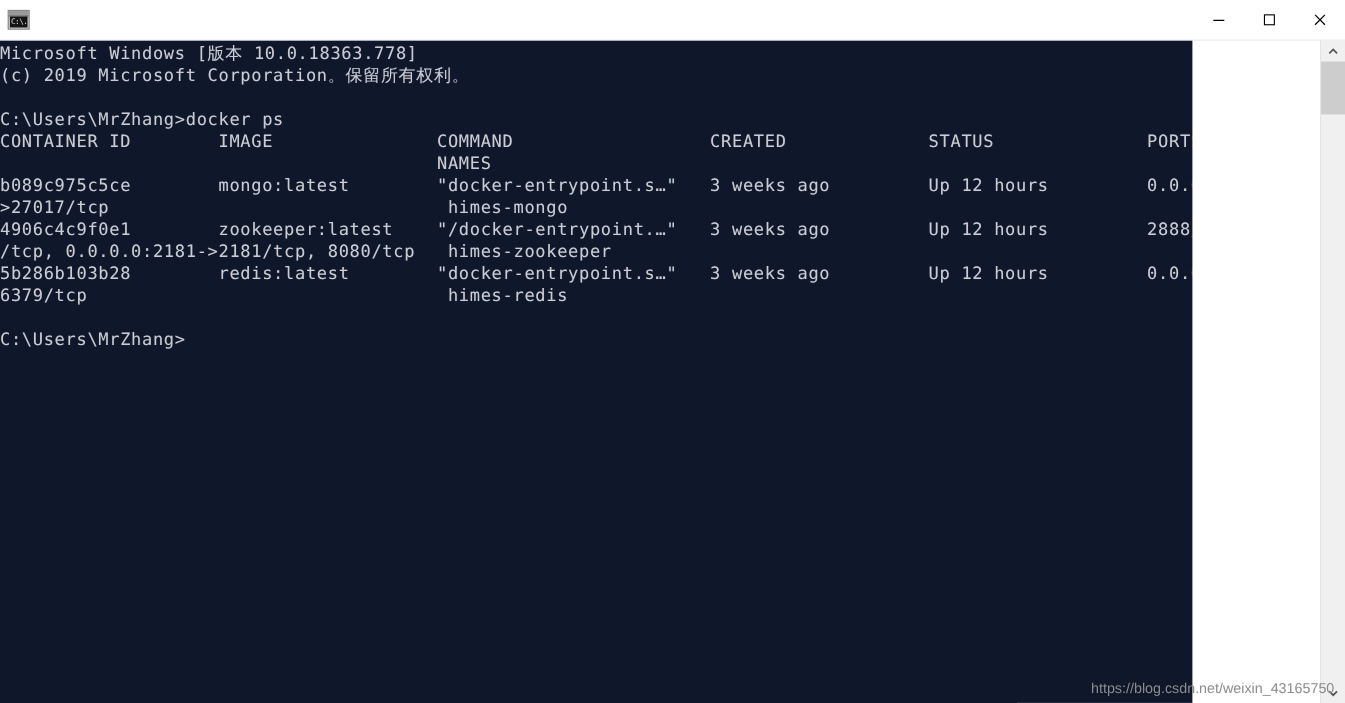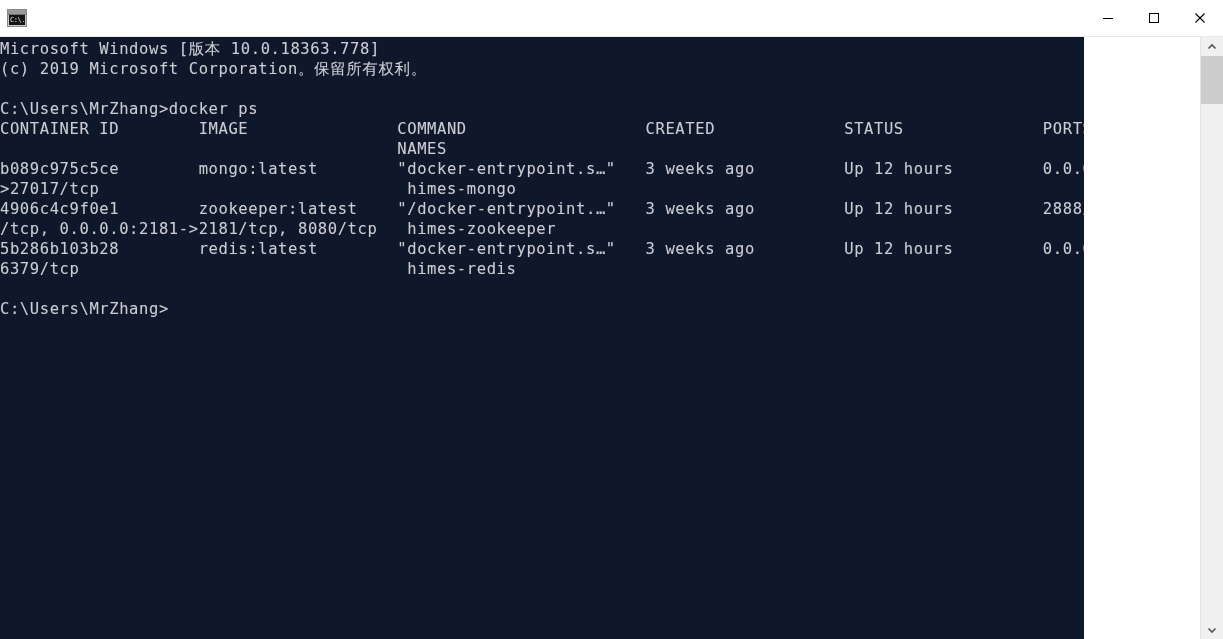--- a/index.html
+++ b/index.html
@@ -215,20 +215,21 @@
 b089c975c5ce        mongo:latest        "docker-entrypoint.s…"   3 weeks ago         Up 12 hours         0.0.0.0:27017-
 &gt;27017/tcp                               himes-mongo
 4906c4c9f0e1        zookeeper:latest    "/docker-entrypoint.…"   3 weeks ago         Up 12 hours         2888/tcp, 3888
 /tcp, 0.0.0.0:2181-&gt;2181/tcp, 8080/tcp   himes-zookeeper
 5b286b103b28        redis:latest        "docker-entrypoint.s…"   3 weeks ago         Up 12 hours         0.0.0.0:6379-&gt;
 6379/tcp                                 himes-redis
 
 C:\Users\MrZhang&gt;</pre>
   </div>
 
+  <div id="watermark">https://blog.csdn.net/weixin_43165750</div>
 
   <div id="scrollbar">
     <div id="sb-track"></div>
     <div class="sb-arrow" id="sb-up">
       <svg width="10" height="8" viewBox="0 0 10 8" aria-hidden="true">
         <polyline points="1.5,5.5 5,2 8.5,5.5" fill="none" stroke="#555" stroke-width="1.6"></polyline>
       </svg>
     </div>
     <div id="sb-thumb"></div>
     <div class="sb-arrow" id="sb-down">

